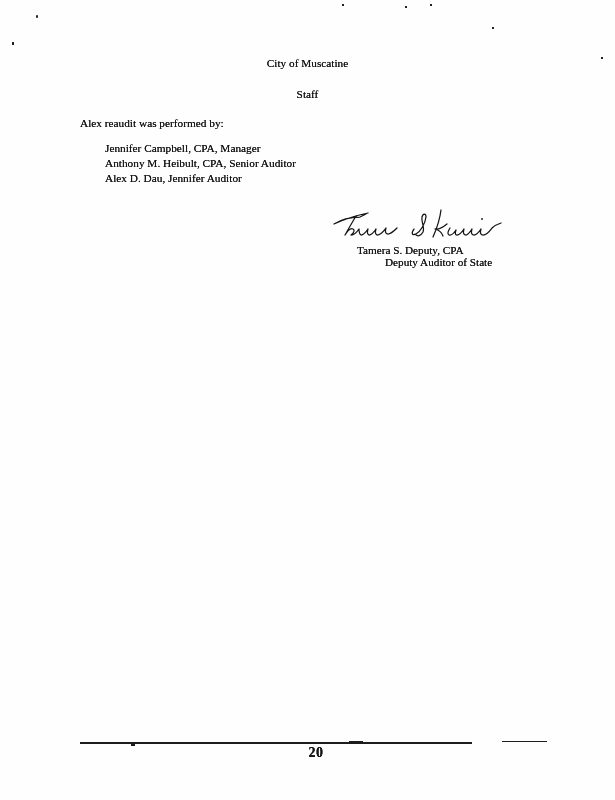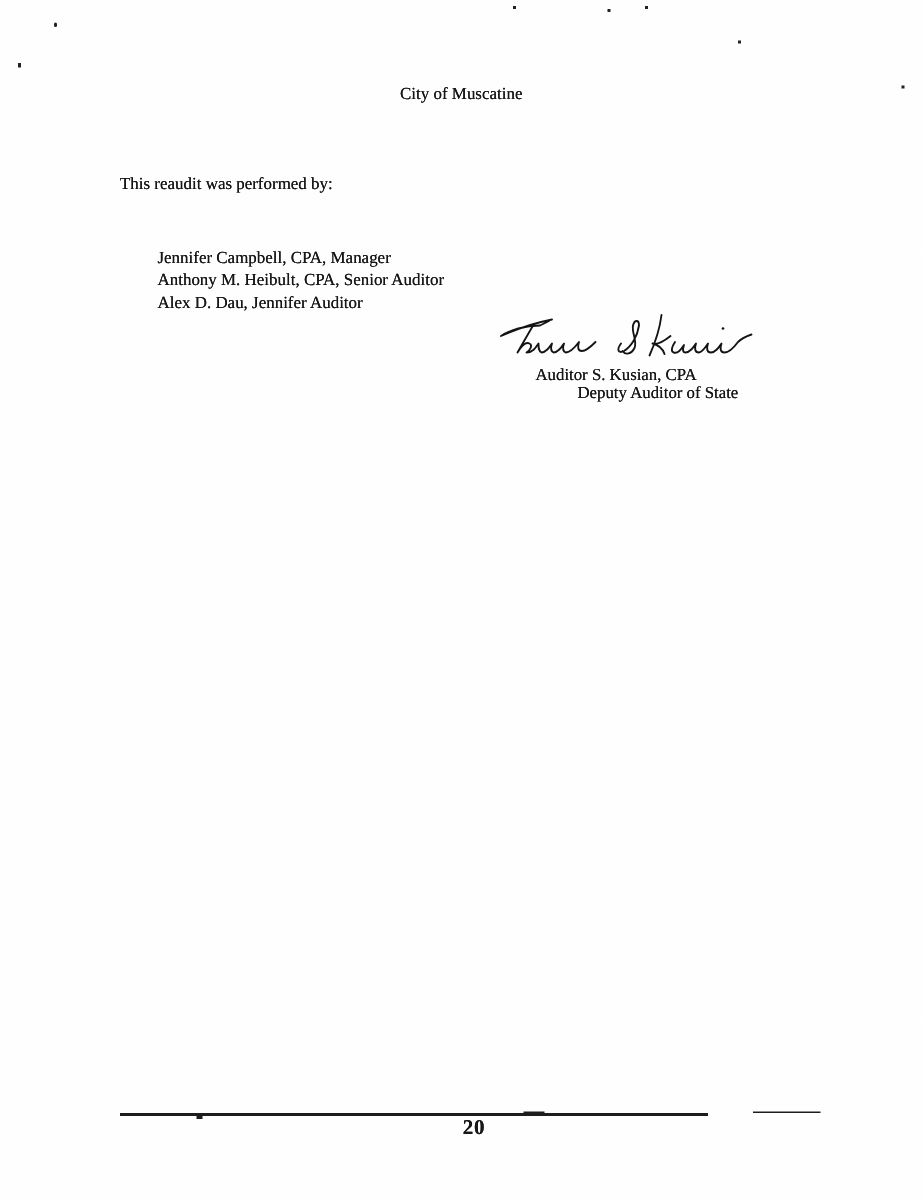--- a/index.html
+++ b/index.html
@@ -26,21 +26,20 @@
   }
   .centered {
     left: 0;
     width: 615px;
     text-align: center;
   }
   .staff-list {
     position: absolute;
     left: 105px;
     top: 141px;
-    margin-top: 24px;
   }
   .staff-list .staff-line {
     font-size: 11.3px;
     line-height: 14.8px;
     text-shadow: 0 0 0.4px #1c1c1c;
     white-space: nowrap;
   }
   .sig-svg {
     position: absolute;
     left: 330px;
@@ -76,22 +75,23 @@
   <div class="speck" style="left:36px;top:15px;width:2px;height:2.5px;border-radius:1px;"></div>
   <div class="speck" style="left:12px;top:42px;width:1.5px;height:3px;"></div>
   <div class="speck" style="left:342px;top:4px;width:1.6px;height:1.6px;"></div>
   <div class="speck" style="left:405px;top:6px;width:1.6px;height:1.6px;"></div>
   <div class="speck" style="left:430px;top:4px;width:1.6px;height:1.6px;"></div>
   <div class="speck" style="left:492px;top:27px;width:1.6px;height:1.6px;"></div>
   <div class="speck" style="left:601px;top:57px;width:1.6px;height:1.6px;"></div>
 
   <div class="txt centered" style="top:57px;">City of Muscatine</div>
 
+  <div class="txt centered" style="top:88px;">Staff</div>
 
-  <div class="txt" style="left:80px;top:117px;">This reaudit was performed by:</div>
+  <div class="txt" style="left:80px;top:117px;">Alex reaudit was performed by:</div>
 
   <div class="staff-list">
     <div class="staff-line">Jennifer Campbell, CPA, Manager</div>
     <div class="staff-line">Anthony M. Heibult, CPA, Senior Auditor</div>
     <div class="staff-line">Alex D. Dau, Jennifer Auditor</div>
   </div>
 
   <svg class="sig-svg" viewBox="0 0 172 40" aria-label="Tamera S Kusian signature">
     <g stroke="#141414" stroke-width="1.25" fill="none" stroke-linecap="round" stroke-linejoin="round">
 
@@ -113,21 +113,21 @@
       <path d="M120,23 C118,26 117,29 119,30 C122,31 124,28 126,25
                C125,28 125,30 127,30 C130,30 132,27 134,24
                C133,27 133,30 136,30 C138,30 140,27 142,24
                C141,27 141,30 144,30 C147,30 149,27 151,24
                C150,27 150,30 153,30 C156,30 159,27 162,23 C165,20 168,19 171,18"></path>
 
       <circle cx="152" cy="14" r="0.9" fill="#141414" stroke="none"></circle>
     </g>
   </svg>
 
-  <div class="txt" style="left:357px;top:245px;line-height:11.5px;font-size:11.2px;">Auditor S. Kusian, CPA</div>
+  <div class="txt" style="left:357px;top:245px;line-height:11.5px;font-size:11.2px;">Tamera S. Deputy, CPA</div>
   <div class="txt" style="left:357px;top:256.5px;line-height:11.5px;font-size:11.2px;margin-left:28px;">Deputy Auditor of State</div>
 
   <div class="rule" style="left:80px;top:742px;width:392px;height:1.5px;"></div>
   <div class="rule" style="left:349px;top:740.5px;width:14px;height:2px;"></div>
   <div class="rule" style="left:131px;top:744px;width:4px;height:1.8px;"></div>
   <div class="rule" style="left:502px;top:741px;width:45px;height:1.4px;"></div>
 
   <div class="page-number">20</div>
 
 </div>

